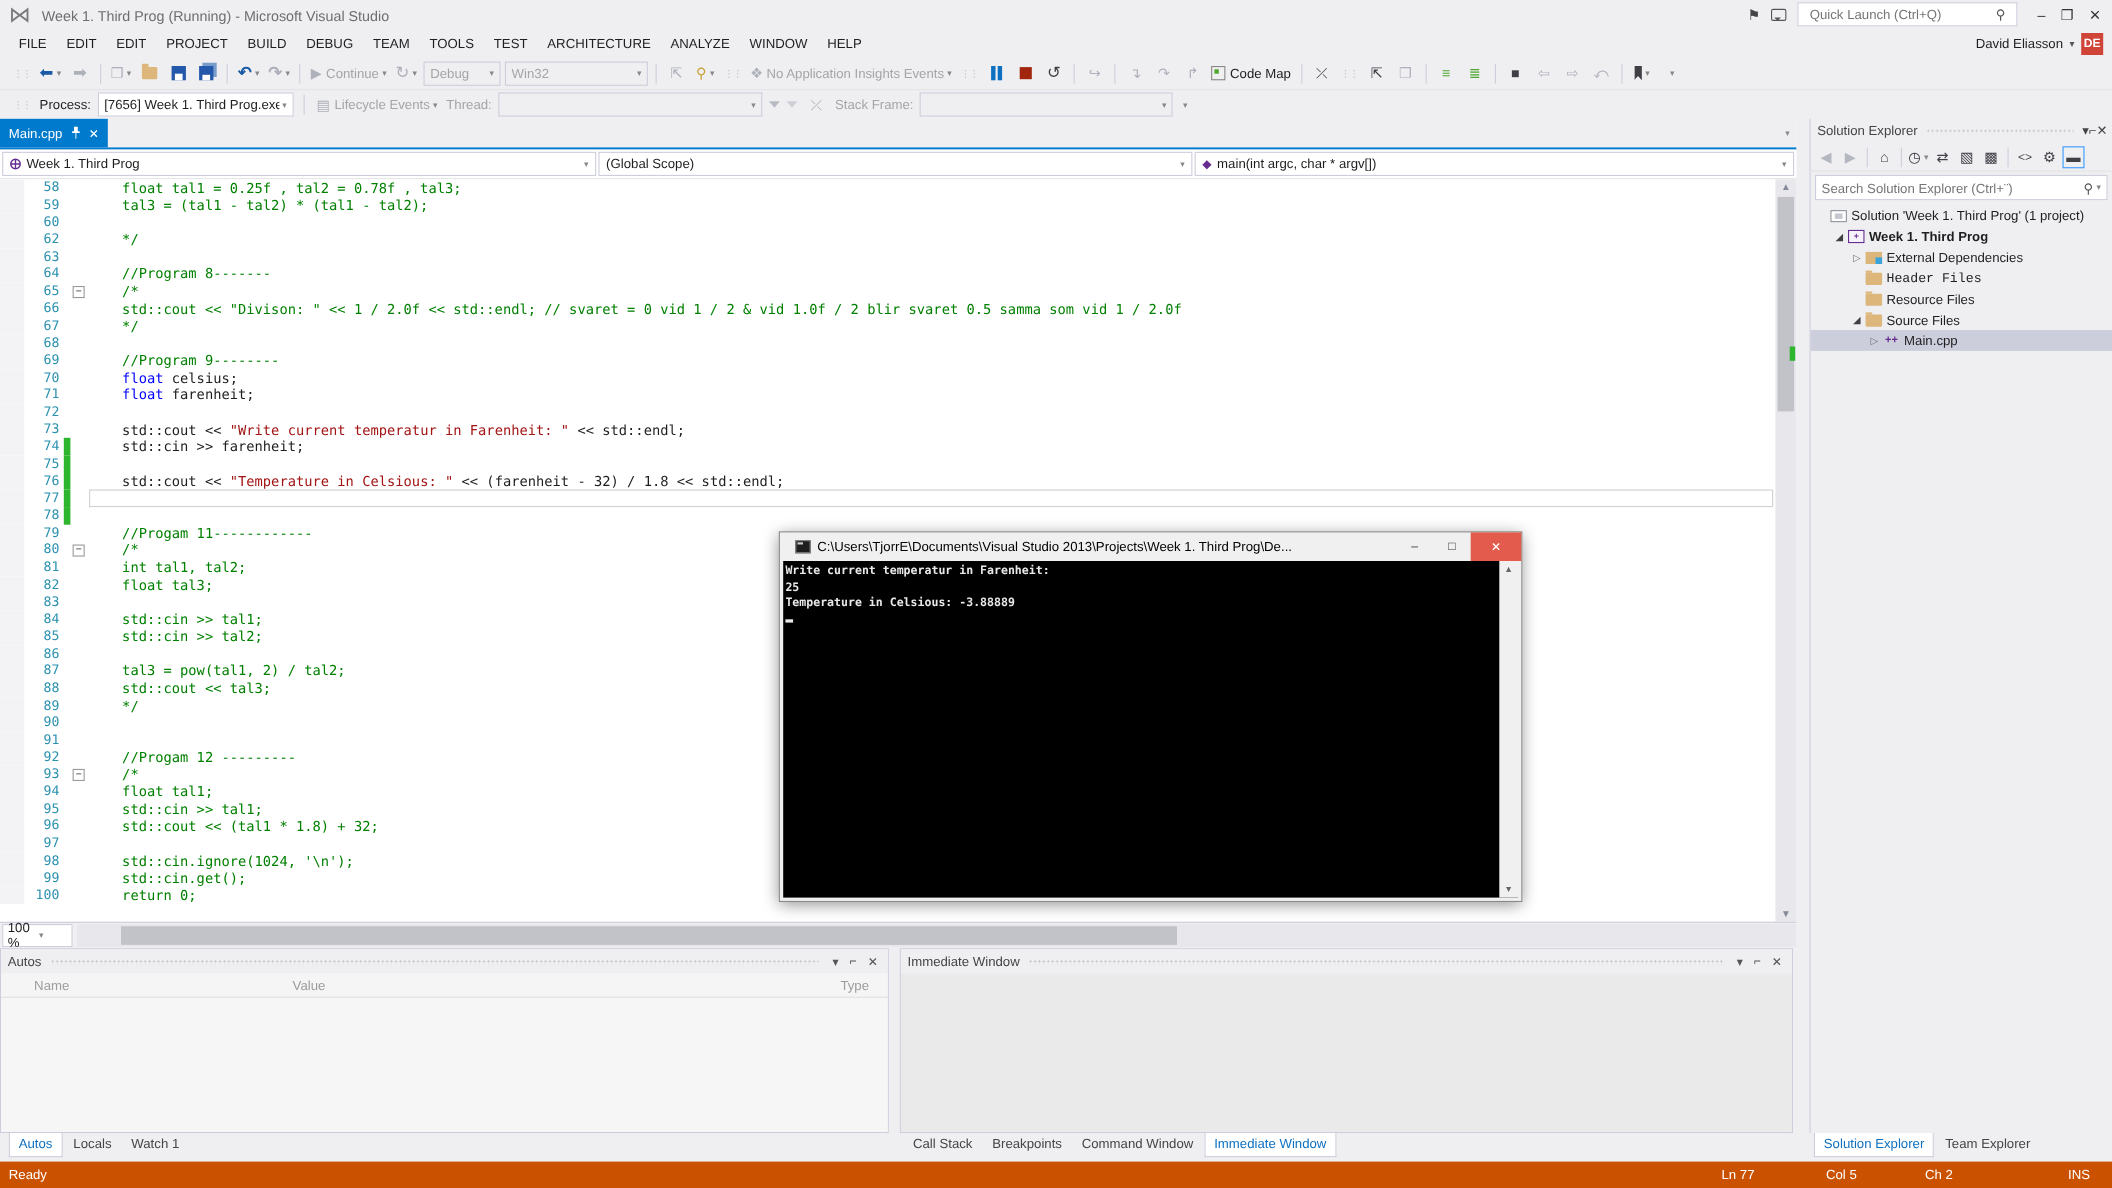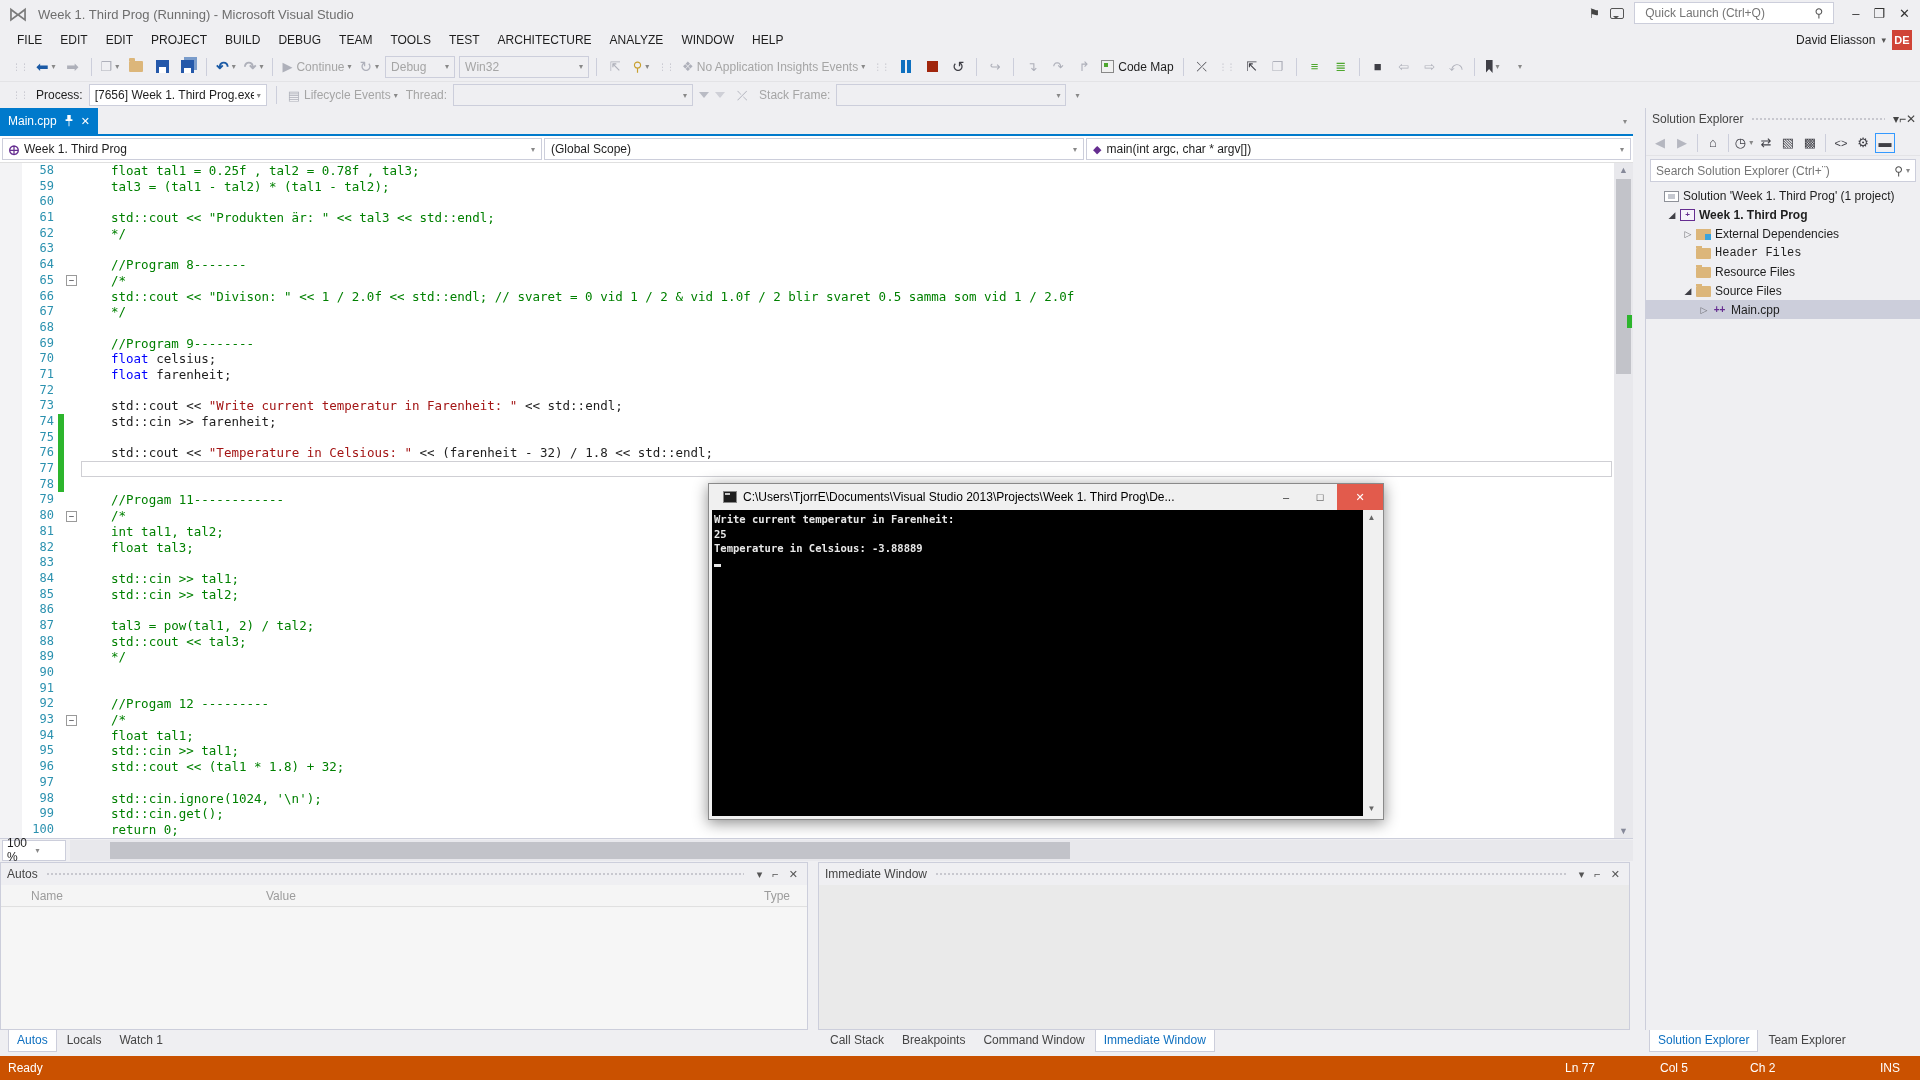--- a/index.html
+++ b/index.html
@@ -386,21 +386,20 @@
         <span class="ic-method">◆</span>
         <span>main(int argc, char * argv[])</span>
           <span class="dd-arrow">▾</span>
       </div>
     </div>
 
     <div class="code-scroll" id="code-lines">
         <div class="cl"><span class="lmargin"></span><span class="ln">58</span><span class="chgbar"></span><span class="foldcol"></span><span class="txt"><span class="tk-c">float tal1 = 0.25f , tal2 = 0.78f , tal3;</span></span></div>
         <div class="cl"><span class="lmargin"></span><span class="ln">59</span><span class="chgbar"></span><span class="foldcol"></span><span class="txt"><span class="tk-c">tal3 = (tal1 - tal2) * (tal1 - tal2);</span></span></div>
         <div class="cl"><span class="lmargin"></span><span class="ln">60</span><span class="chgbar"></span><span class="foldcol"></span><span class="txt"></span></div>
-        <div class="cl"><span class="lmargin"></span><span class="ln">61</span><span class="chgbar"></span><span class="foldcol"></span><span class="txt"><span class="tk-c">std::cout &lt;&lt; "Produkten är: " &lt;&lt; tal3 &lt;&lt; std::endl;</span></span></div>
         <div class="cl"><span class="lmargin"></span><span class="ln">62</span><span class="chgbar"></span><span class="foldcol"></span><span class="txt"><span class="tk-c">*/</span></span></div>
         <div class="cl"><span class="lmargin"></span><span class="ln">63</span><span class="chgbar"></span><span class="foldcol"></span><span class="txt"></span></div>
         <div class="cl"><span class="lmargin"></span><span class="ln">64</span><span class="chgbar"></span><span class="foldcol"></span><span class="txt"><span class="tk-c">//Program 8-------</span></span></div>
         <div class="cl"><span class="lmargin"></span><span class="ln">65</span><span class="chgbar"></span><span class="foldcol"><span class="fold-box">−</span></span><span class="txt"><span class="tk-c">/*</span></span></div>
         <div class="cl"><span class="lmargin"></span><span class="ln">66</span><span class="chgbar"></span><span class="foldcol"></span><span class="txt"><span class="tk-c">std::cout &lt;&lt; "Divison: " &lt;&lt; 1 / 2.0f &lt;&lt; std::endl; // svaret = 0 vid 1 / 2 &amp; vid 1.0f / 2 blir svaret 0.5 samma som vid 1 / 2.0f</span></span></div>
         <div class="cl"><span class="lmargin"></span><span class="ln">67</span><span class="chgbar"></span><span class="foldcol"></span><span class="txt"><span class="tk-c">*/</span></span></div>
         <div class="cl"><span class="lmargin"></span><span class="ln">68</span><span class="chgbar"></span><span class="foldcol"></span><span class="txt"></span></div>
         <div class="cl"><span class="lmargin"></span><span class="ln">69</span><span class="chgbar"></span><span class="foldcol"></span><span class="txt"><span class="tk-c">//Program 9--------</span></span></div>
         <div class="cl"><span class="lmargin"></span><span class="ln">70</span><span class="chgbar"></span><span class="foldcol"></span><span class="txt"><span class="tk-k">float</span><span class="tk-p"> celsius;</span></span></div>
         <div class="cl"><span class="lmargin"></span><span class="ln">71</span><span class="chgbar"></span><span class="foldcol"></span><span class="txt"><span class="tk-k">float</span><span class="tk-p"> farenheit;</span></span></div>

